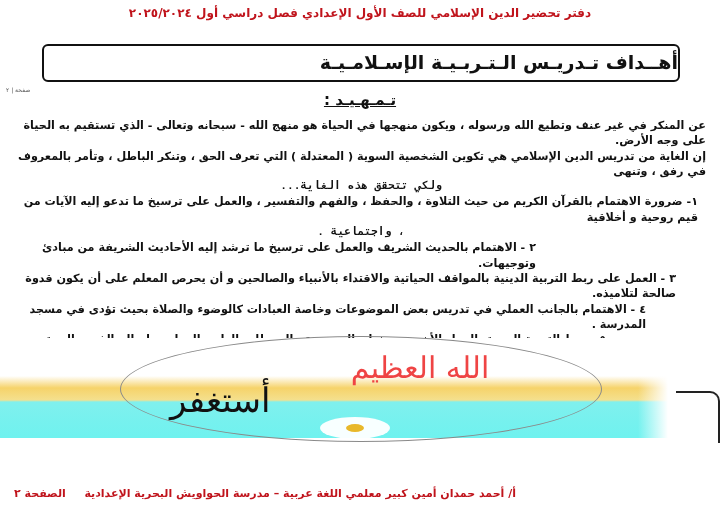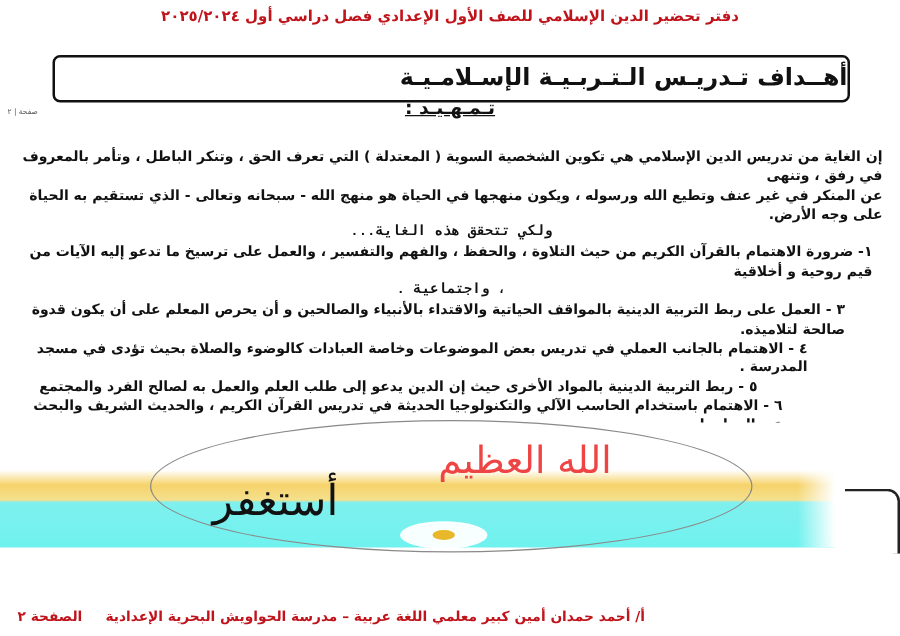--- a/index.html
+++ b/index.html
@@ -16,21 +16,21 @@
     .title-box {
       position: absolute; top: 44px; left: 42px; width: 634px; height: 34px;
       border: 2px solid #111; border-radius: 6px; text-align: right;
       font-weight: bold; font-size: 19px; line-height: 33px; color: #111;
       direction: rtl; letter-spacing: 0.5px;
     }
     .side-page {
       position: absolute; top: 86px; left: 6px; font-size: 6px; color: #555; direction: rtl;
     }
     .intro-title {
-      position: absolute; top: 77px; left: 0; right: 0; text-align: center;
+      position: absolute; top: 91px; left: 0; right: 0; text-align: center;
       font-weight: bold; font-size: 15px; text-decoration: underline; color: #111;
     }
     .body-text {
       position: absolute; top: 118px; left: 16px; right: 14px;
       font-size: 11.2px; line-height: 15.3px; color: #111; font-weight: bold;
       text-align: right; direction: rtl;
     }
     .body-text p { margin: 0; }
     .body-text .center { text-align: center; font-family: Liberation Mono, monospace; }
     .body-text .indent1 { padding-right: 8px; }
@@ -86,25 +86,26 @@
     <span>٢٠٢٥/٢٠٢٤</span>
   </div>
 
   <div class="title-box">أهــداف تـدريـس الـتـربـيـة الإسـلامـيـة</div>
 
   <div class="side-page">صفحة | ٢</div>
 
   <div class="intro-title">تـمـهـيـد :</div>
 
   <div class="body-text">
+    <p>عن المنكر في غير عنف وتطيع الله ورسوله ، ويكون منهجها في الحياة هو منهج الله - سبحانه وتعالى - الذي تستقيم به الحياة على وجه الأرض.</p>
     <p>إن الغاية من تدريس الدين الإسلامي هي تكوين الشخصية السوية ( المعتدلة ) التي تعرف الحق ، وتنكر الباطل ، وتأمر بالمعروف في رفق ، وتنهى</p>
-    <p>عن المنكر في غير عنف وتطيع الله ورسوله ، ويكون منهجها في الحياة هو منهج الله - سبحانه وتعالى - الذي تستقيم به الحياة على وجه الأرض.</p>
     <p class="center">ولكي تتحقق هذه الغاية...</p>
     <p class="indent1">١- ضرورة الاهتمام بالقرآن الكريم من حيث التلاوة ، والحفظ ، والفهم والتفسير ، والعمل على ترسيخ ما تدعو إليه الآيات من قيم روحية و أخلاقية</p>
     <p class="center">، واجتماعية .</p>
+    <p class="indent3">٢ - الاهتمام بالحديث الشريف والعمل على ترسيخ ما ترشد إليه الأحاديث الشريفة من مبادئ وتوجيهات.</p>
     <p class="indent1" style="padding-right:30px">٣ - العمل على ربط التربية الدينية بالمواقف الحياتية والاقتداء بالأنبياء والصالحين و أن يحرص المعلم على أن يكون قدوة صالحة لتلاميذه.</p>
     <p style="padding-right:60px">٤ - الاهتمام بالجانب العملي في تدريس بعض الموضوعات وخاصة العبادات كالوضوء والصلاة بحيث تؤدى في مسجد المدرسة .</p>
     <p style="padding-right:100px">٥ - ربط التربية الدينية بالمواد الأخرى حيث إن الدين يدعو إلى طلب العلم والعمل به لصالح الفرد والمجتمع</p>
     <p style="padding-right:80px">٦ - الاهتمام باستخدام الحاسب الآلي والتكنولوجيا الحديثة في تدريس القرآن الكريم ، والحديث الشريف والبحث عن المعلومات.</p>
     <p style="padding-right:90px">٧ - العمل على إبراز الأنشطة المدرسية بالمادة مثل ( الإذاعة – الصحافة – الندوات – المسابقات – الأبحاث – تلخيص الكتب الدينية – الرحلات ... )</p>
     <p style="padding-right:90px">٨ - الحرص على التقويم المتواصل للتلاميذ واستخدام أساليب التقويم المختلفة والالتزام بمواصفات الورقة الامتحانية في الفصلين الدراسين ..</p>
   </div>
 
   <div class="banner">
     <div class="fade-right"></div>

